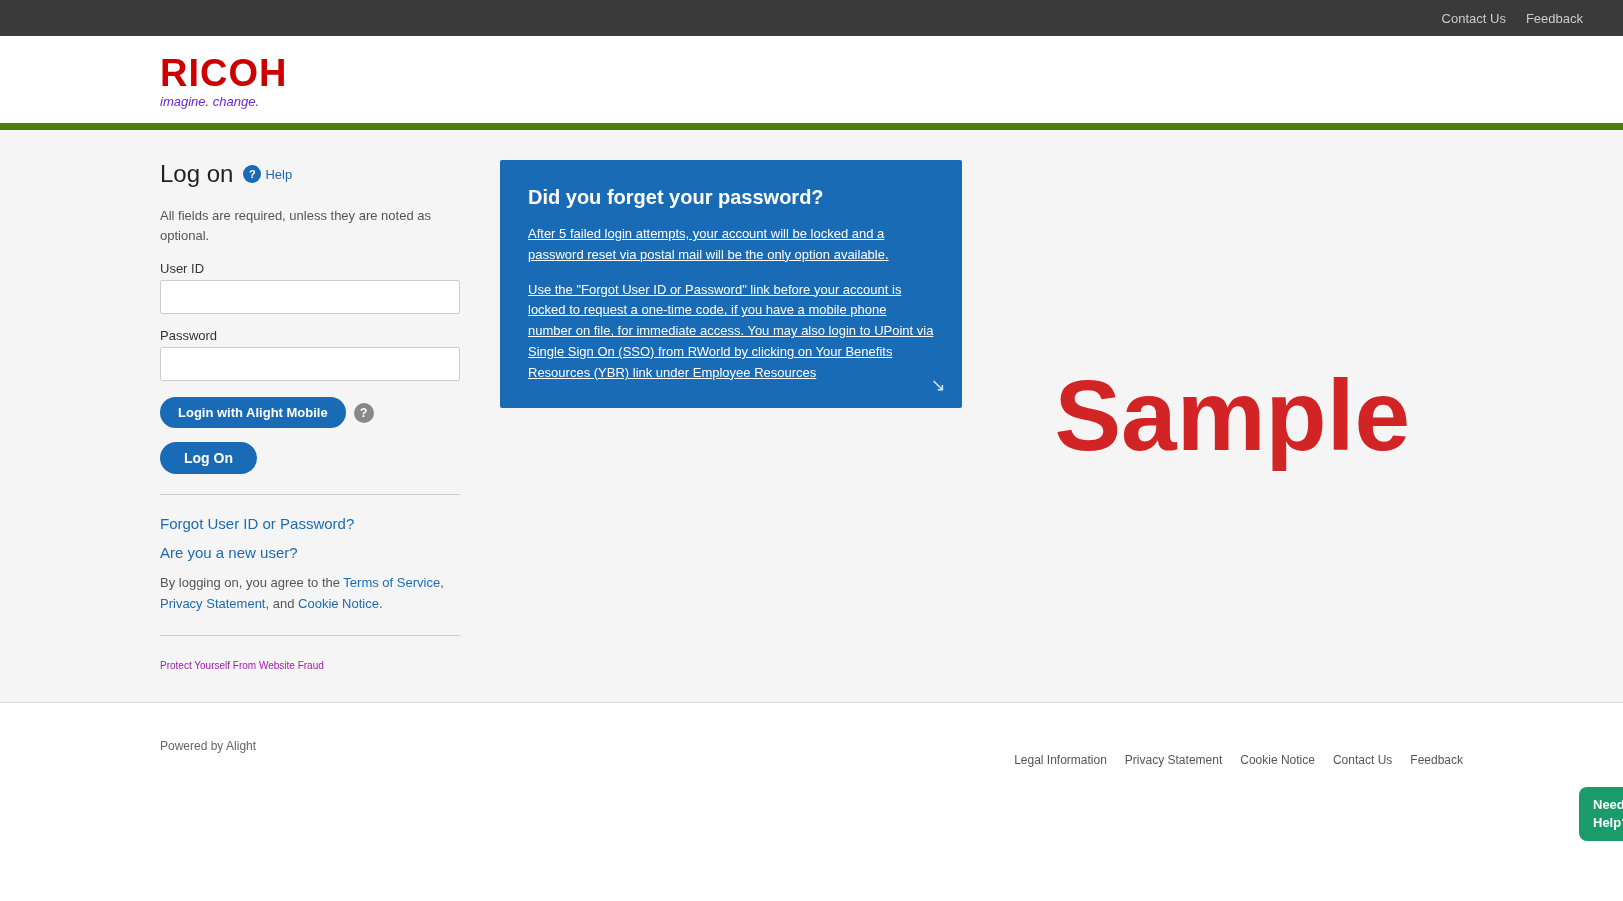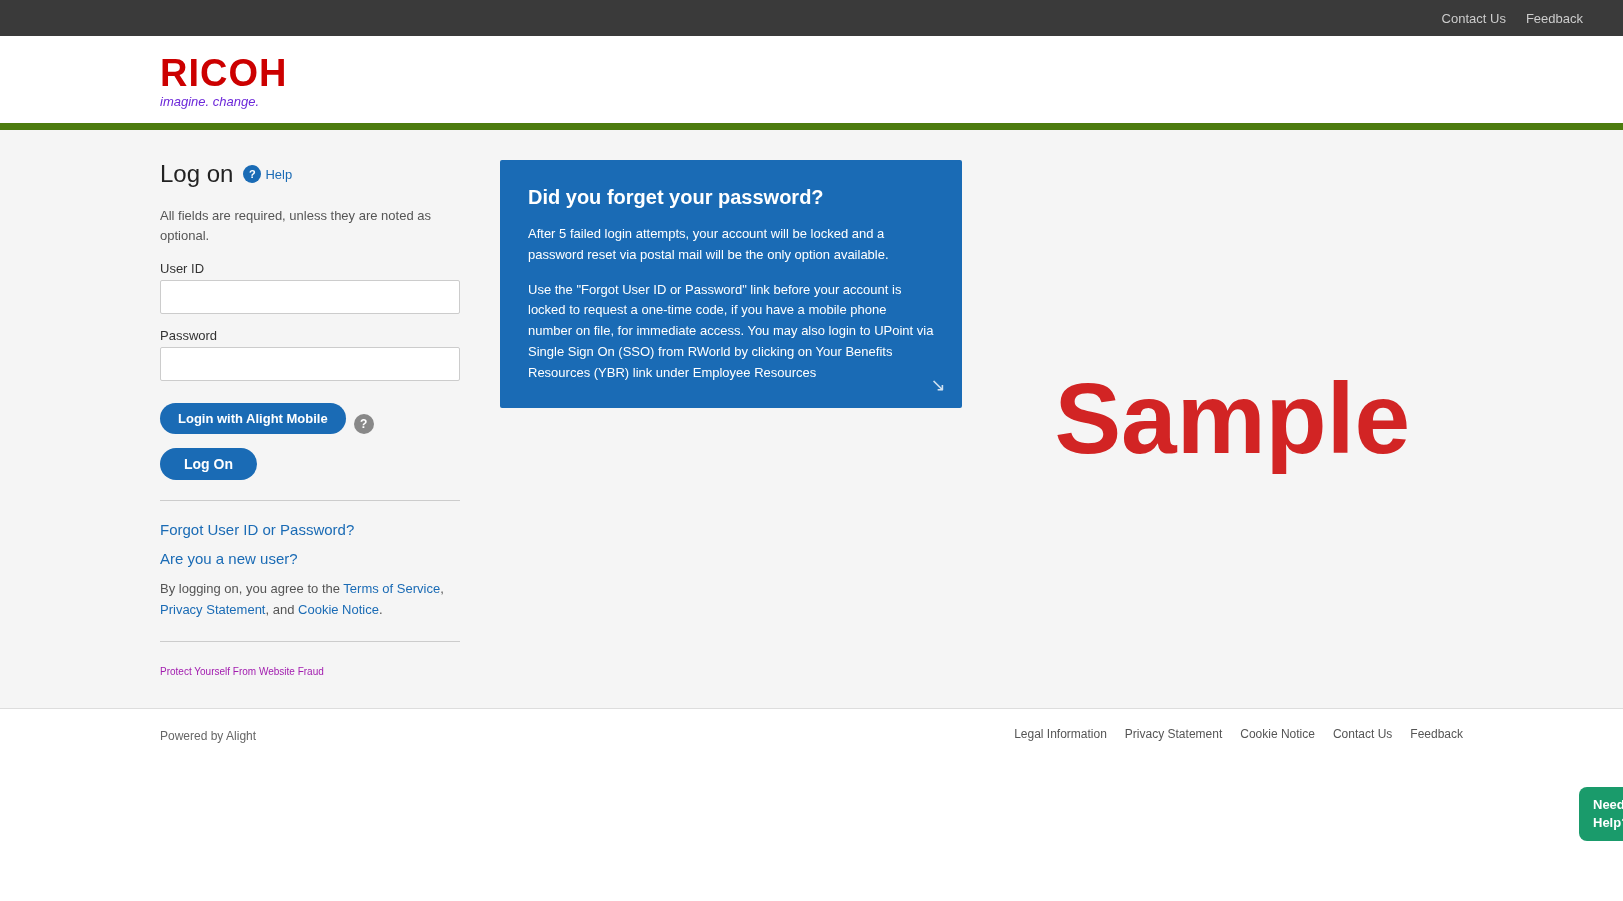--- a/index.html
+++ b/index.html
@@ -110,23 +110,23 @@
       height: 34px;
       border: 1px solid #ccc;
       border-radius: 2px;
       padding: 0 8px;
       font-size: 13px;
       background: #fff;
     }
 
     .alight-mobile-row {
       display: flex;
-      align-items: flex-end;
+      align-items: center;
       gap: 8px;
-      margin: 22px 0 10px 0;
+      margin: 16px 0 10px 0;
     }
     .btn-alight-mobile {
       background: #1a6bb5;
       color: white;
       border: none;
       border-radius: 20px;
       padding: 8px 18px;
       font-size: 13px;
       cursor: pointer;
       font-weight: bold;
@@ -201,20 +201,21 @@
     .info-box h2 {
       font-size: 20px;
       font-weight: bold;
       margin-bottom: 14px;
       line-height: 1.3;
     }
     .info-box p {
       font-size: 13px;
       line-height: 1.6;
       margin-bottom: 14px;
+      text-decoration: underline;
     }
     .info-box p:last-of-type { margin-bottom: 0; }
     .expand-arrow {
       position: absolute;
       bottom: 12px;
       right: 16px;
       font-size: 18px;
       color: white;
       opacity: 0.8;
     }
@@ -241,20 +242,21 @@
       display: flex;
       align-items: center;
       justify-content: space-between;
     }
     .powered-by {
       font-size: 12px;
       color: #666;
     }
     .footer-right {
       text-align: right;
+      margin-top: 32px;
     }
     .footer-links {
       display: flex;
       gap: 18px;
       justify-content: flex-end;
       margin-bottom: 4px;
     }
     .footer-links a {
       color: #555;
       text-decoration: none;

